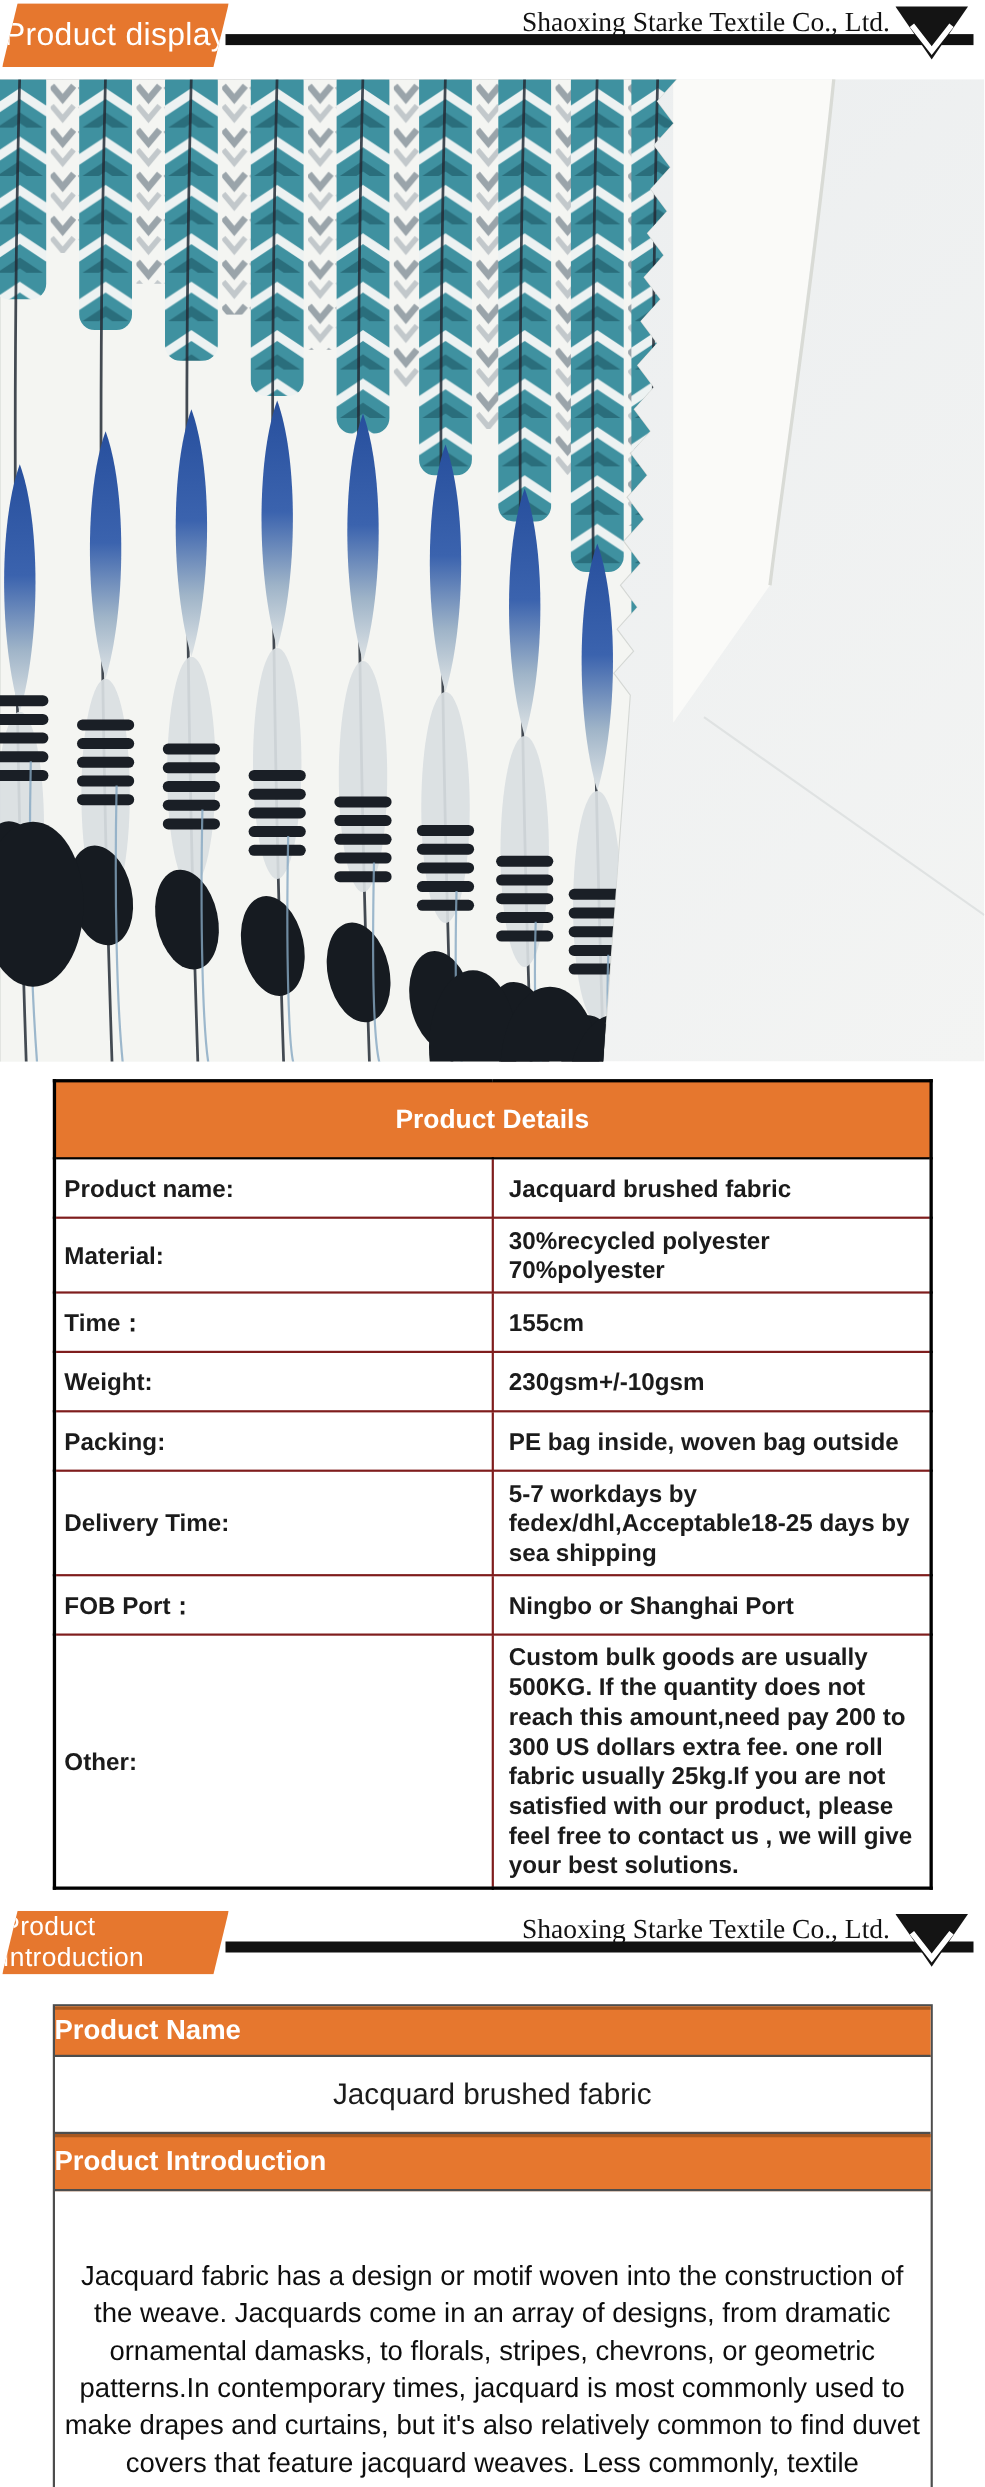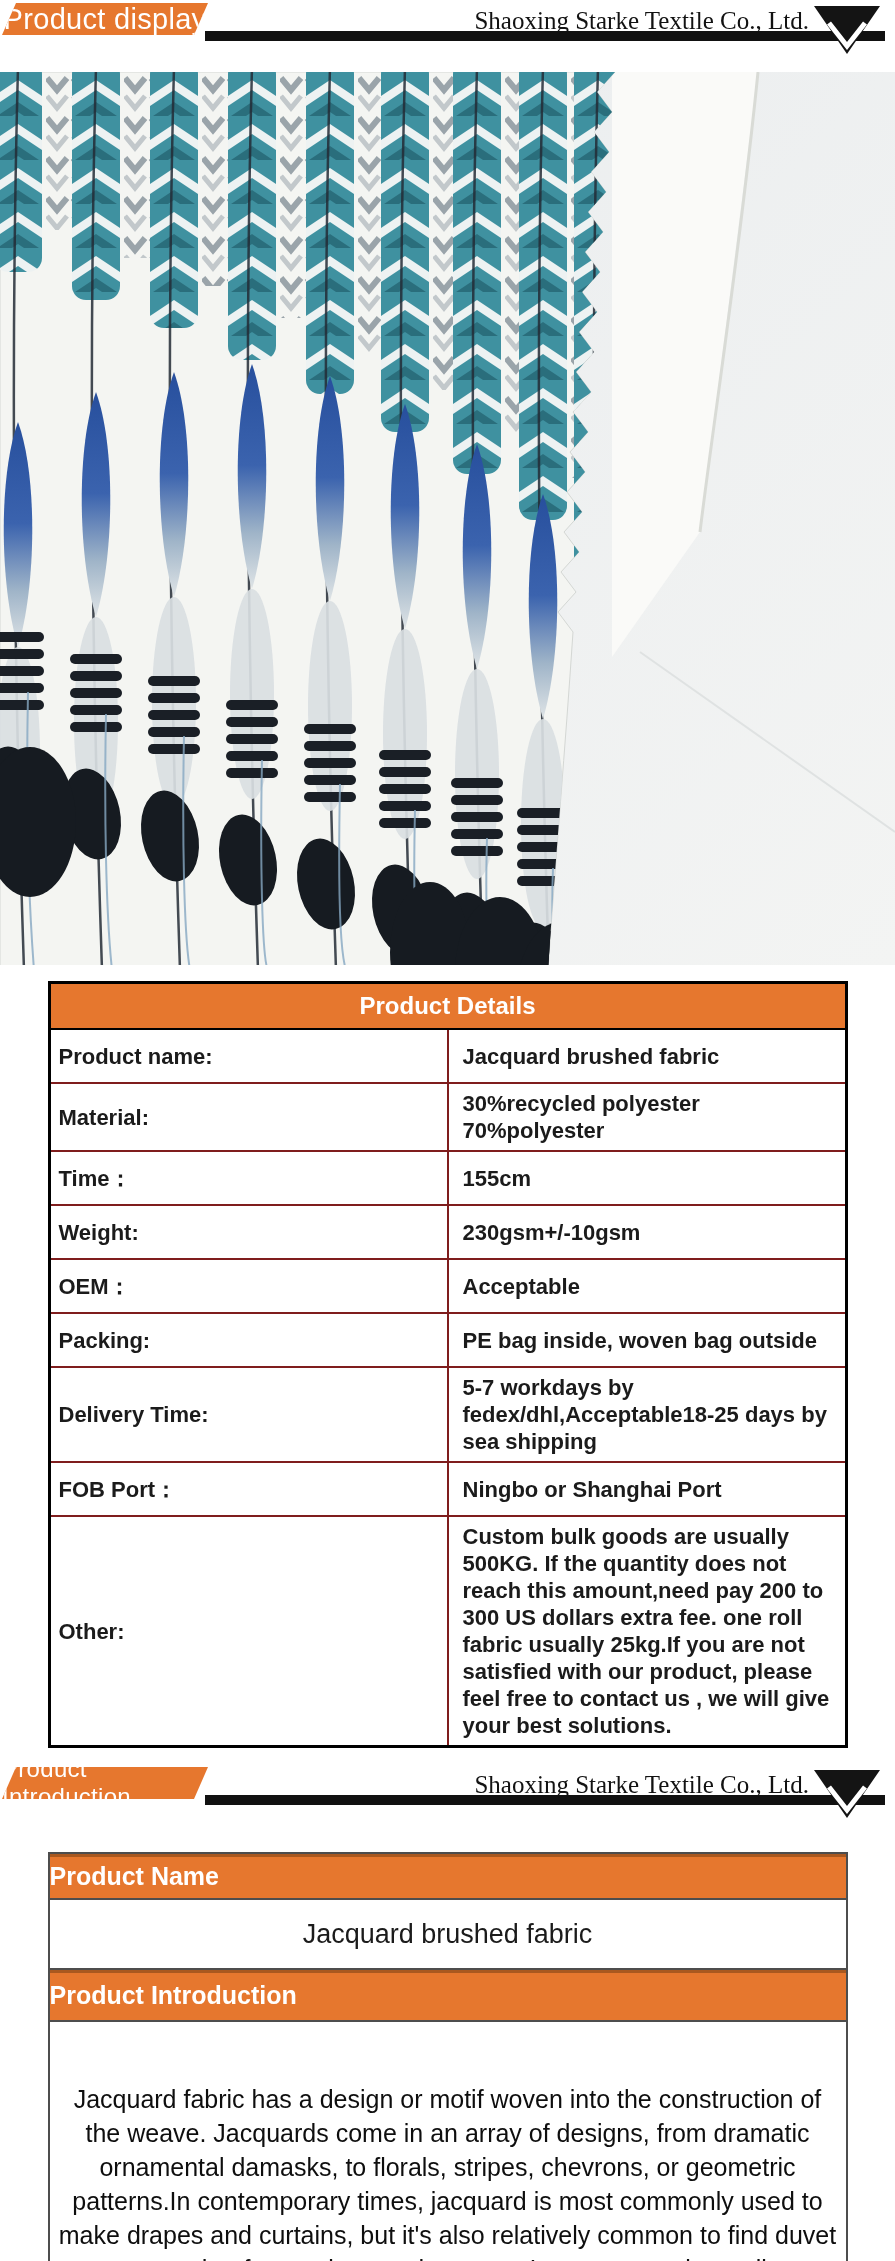--- a/index.html
+++ b/index.html
@@ -1,20 +1,20 @@
 <!DOCTYPE html>
 <html><head>
 <meta charset="utf-8">
 <style>
   html,body{margin:0;padding:0;background:#ffffff;}
   body{width:895px;min-height:2261px;font-family:"Liberation Sans",sans-serif;color:#1b1b1b;}
 
   
   .band{position:relative;width:895px;height:72px;}
-  .band-label{position:absolute;left:2px;top:3px;width:206px;height:32px;background:#E6772E;
+  .band-label{position:absolute;left:2px;top:3px;width:206px;height:58px;background:#E6772E;
     clip-path:polygon(14px 0,100% 0,calc(100% - 14px) 100%,0 100%);
     display:flex;align-items:center;justify-content:center;color:#fff;font-size:29px;letter-spacing:.3px;}
   .band--intro .band-label{font-size:24px;}
   .band-bar{position:absolute;left:205px;top:31px;width:680px;height:10px;background:#111;}
   .band-company{position:absolute;top:7px;right:86px;font-family:"Liberation Serif",serif;font-size:25px;color:#121212;white-space:nowrap;}
   .band-tri{position:absolute;top:4px;right:15px;width:66px;height:52px;}
   .band--intro{margin-top:16px;}
 
   
   .photo{display:block;width:895px;height:893px;}
@@ -23,21 +23,21 @@
   .gz{fill:url(#gz);}
   .tip{fill:url(#tipg);}
   .silver{fill:#d9dee2;opacity:.92;}
   .bars rect{fill:#1a1f26;}
   .btip{fill:#161b21;}
   .blueline{stroke:#86a8c2;stroke-width:2;fill:none;opacity:.8;}
 
   
   .details{width:800px;margin:16px auto 0;border-collapse:collapse;border:3px solid #000;
     font-size:22px;font-weight:bold;table-layout:fixed;}
-  .details th{background:#E6772E;color:#fff;font-size:24px;padding:8px 0;border:2px solid #000;}
+  .details th{background:#E6772E;color:#fff;font-size:24px;padding:20px 0;border:2px solid #000;}
   .details td{border:2px solid #7f1d1d;padding:6px 8px;line-height:27px;height:40px;vertical-align:middle;}
   .details td.lbl{width:146px;}
   .details td.val{padding-left:14px;}
 
   
   .sec2{width:800px;margin:16px auto 0;border:2px solid #4d4d4d;height:557px;box-sizing:border-box;}
   .sec2-banner{height:44px;background:#E6772E;border-bottom:2px solid #4d4d4d;color:#fff;
     font-size:25px;font-weight:bold;display:flex;align-items:center;justify-content:flex-start;
     box-shadow:inset 0 3px 0 #a9581f;}
   .sec2-banner--intro{height:50px;}
@@ -259,24 +259,20 @@
       </tr>
   <tr>
         <td class="lbl">Time：</td>
         <td class="val">155cm</td>
       </tr>
   <tr>
         <td class="lbl">Weight:</td>
         <td class="val">230gsm+/-10gsm</td>
       </tr>
   <tr>
-        <td class="lbl">OEM：</td>
-        <td class="val">Acceptable</td>
-      </tr>
-  <tr>
         <td class="lbl">Packing:</td>
         <td class="val">PE bag inside, woven bag outside</td>
       </tr>
   <tr>
         <td class="lbl">Delivery Time:</td>
         <td class="val">5-7 workdays by fedex/dhl,Acceptable18-25 days by sea shipping</td>
       </tr>
   <tr>
         <td class="lbl">FOB Port：</td>
         <td class="val">Ningbo or Shanghai Port</td>

